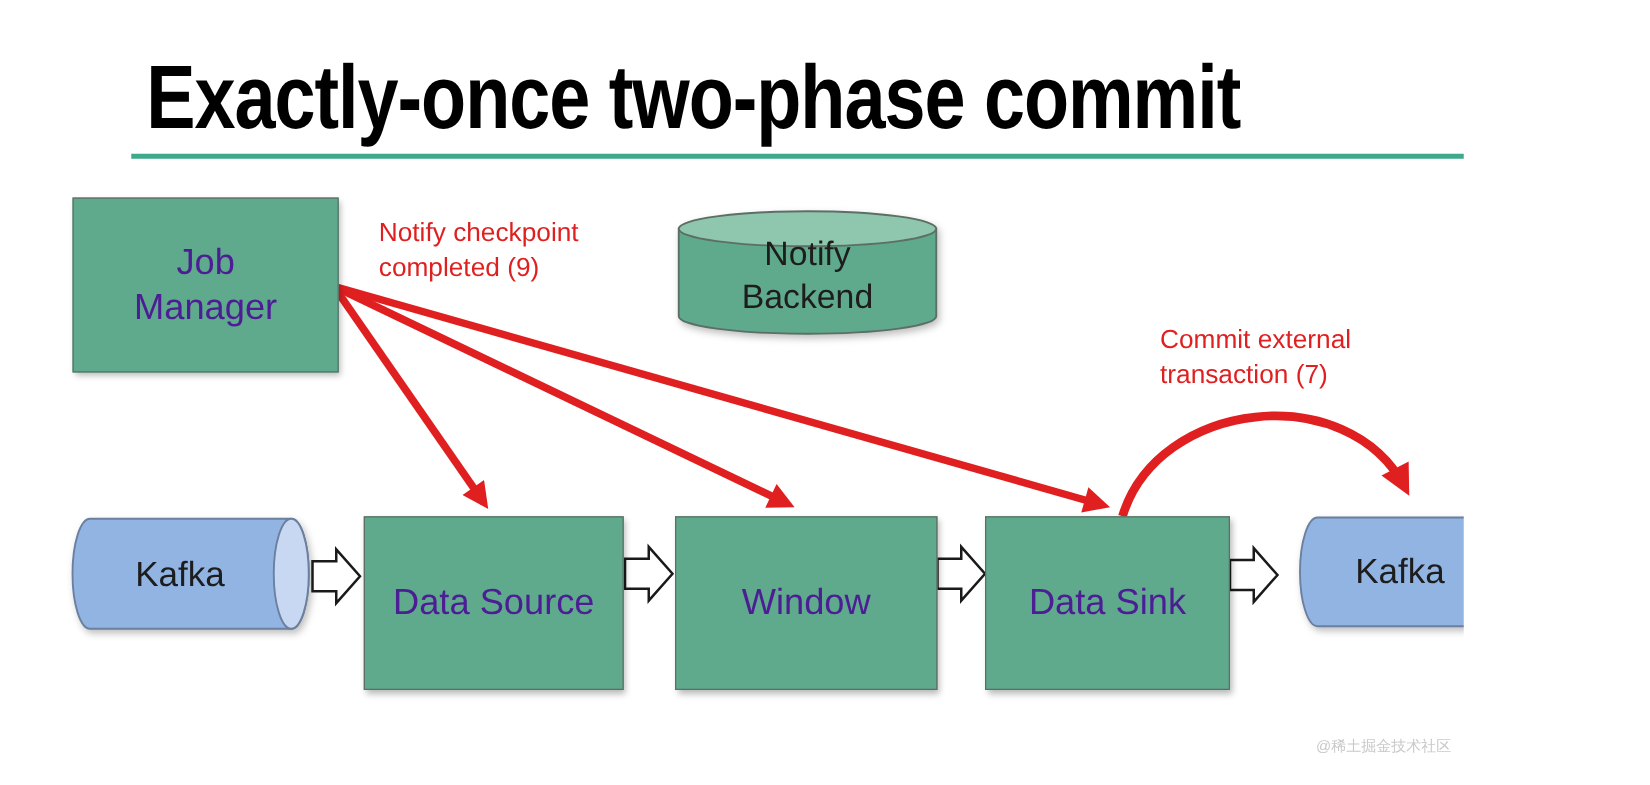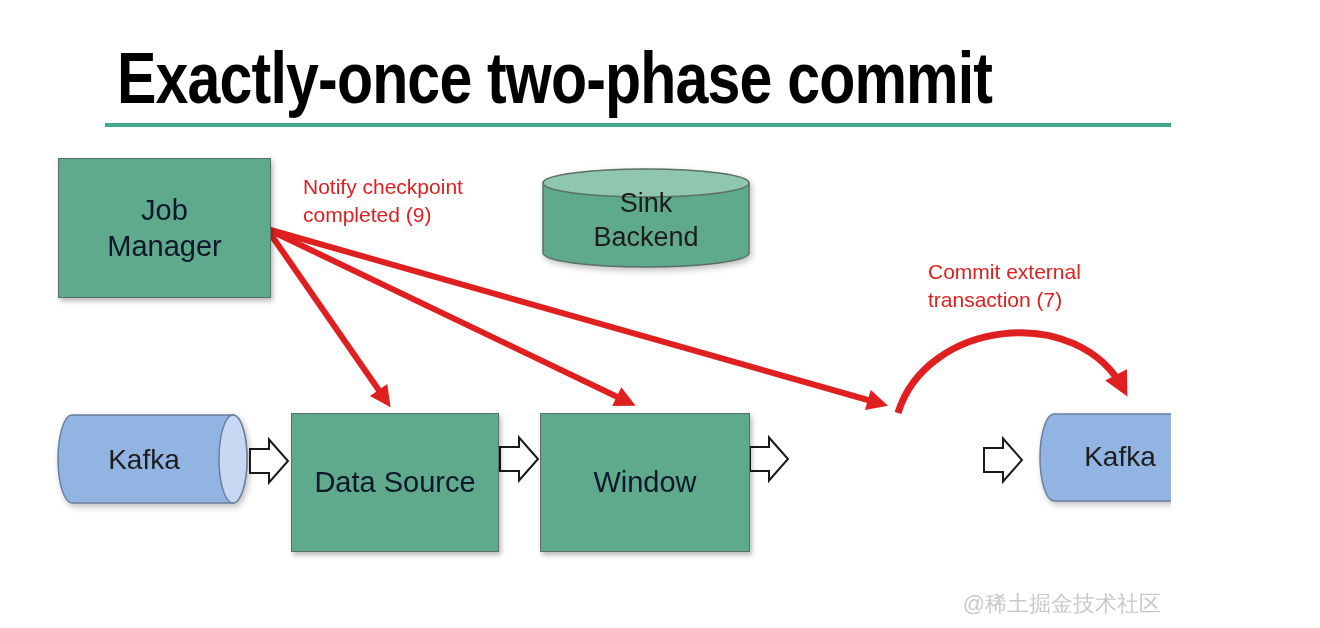--- a/index.html
+++ b/index.html
@@ -15,42 +15,42 @@
   }
   .title-underline {
     position:absolute; left:105px; top:123px; width:1085px; height:4px;
     background:#3fa98b;
   }
   svg.diagram { position:absolute; left:0; top:0; }
   .node {
     position:absolute; display:flex; align-items:center; justify-content:center;
     background:#5fa98c; border:1px solid #5c6f66;
     box-shadow:2px 3px 5px rgba(0,0,0,0.28);
-    color:#0f172a; font-size:29px; text-align:center; line-height:1.25;
+    color:#4c1d95; font-size:29px; text-align:center; line-height:1.25;
   }
   .node-job-manager   { left:58px;  top:158px; width:211px; height:138px; }
   .node-job-manager span { max-width:135px; }
   .node-data-source   { left:291px; top:413px; width:206px; height:137px; }
   .node-window        { left:540px; top:413px; width:208px; height:137px; }
   .node-data-sink     { left:788px; top:413px; width:194px; height:137px; }
   .cyl-label {
     position:absolute; display:flex; align-items:center; justify-content:center;
     color:#1d1d1d; text-align:center; line-height:1.25; pointer-events:none;
   }
   .label-state-backend { left:546px; top:180px; width:200px; height:82px; font-size:27px; }
   .label-state-backend span { max-width:135px; }
   .label-kafka-in  { left:58px;   top:416px; width:172px; height:86px; font-size:28px; }
   .label-kafka-out { left:1040px; top:414px; width:160px; height:85px; font-size:28px; }
   .annotation {
     position:absolute; color:#e02020; font-size:21px; line-height:1.35;
   }
   .annotation-notify { left:303px; top:173px; width:205px; }
   .annotation-commit { left:928px; top:258px; width:215px; }
   .watermark {
-    position:absolute; right:10px; top:589px; font-size:22px; color:#c9c9c9;
+    position:absolute; right:10px; top:589px; font-size:12px; color:#c9c9c9;
   }
   .shadowed { filter:drop-shadow(2px 3px 3px rgba(0,0,0,0.25)); }
 </style>
 </head>
 <body>
 
 <div class="slide">
 
   <h1 class="page-title">Exactly-once two-phase commit</h1>
   <div class="title-underline"></div>
@@ -91,23 +91,26 @@
 
   <div class="node node-job-manager">
     <span>Job Manager</span>
   </div>
   <div class="node node-data-source">
     <span>Data Source</span>
   </div>
   <div class="node node-window">
     <span>Window</span>
   </div>
+  <div class="node node-data-sink">
+    <span>Data Sink</span>
+  </div>
 
   <div class="cyl-label label-state-backend">
-    <span>Sink Backend</span>
+    <span>Notify Backend</span>
   </div>
   <div class="cyl-label label-kafka-in">
     <span>Kafka</span>
   </div>
   <div class="cyl-label label-kafka-out">
     <span>Kafka</span>
   </div>
 
   <div class="annotation annotation-notify">Notify checkpoint completed (9)</div>
   <div class="annotation annotation-commit">Commit external transaction (7)</div>

